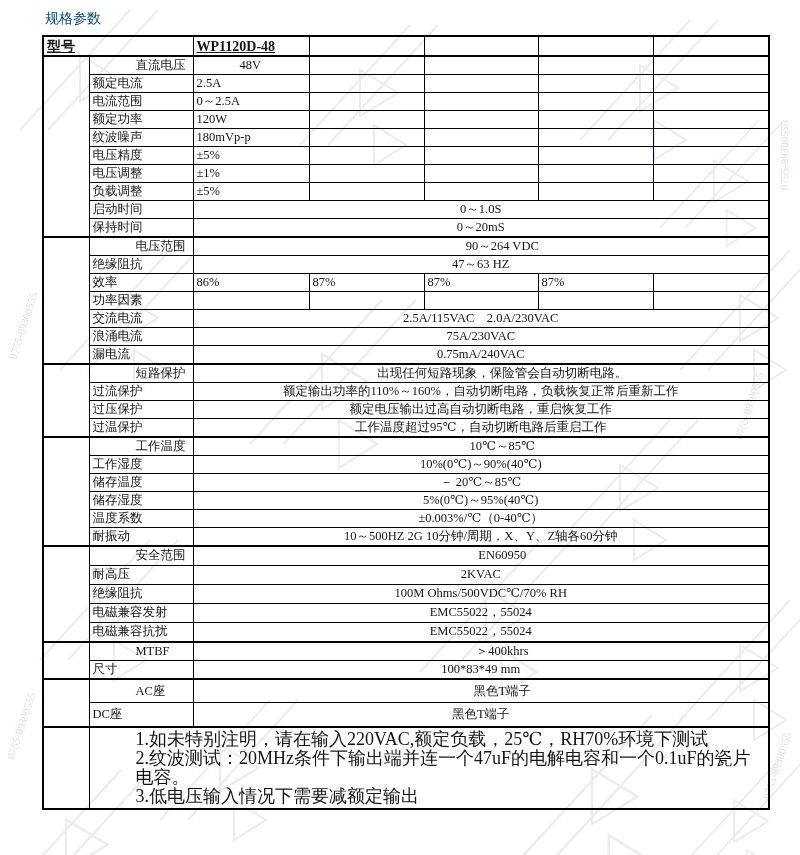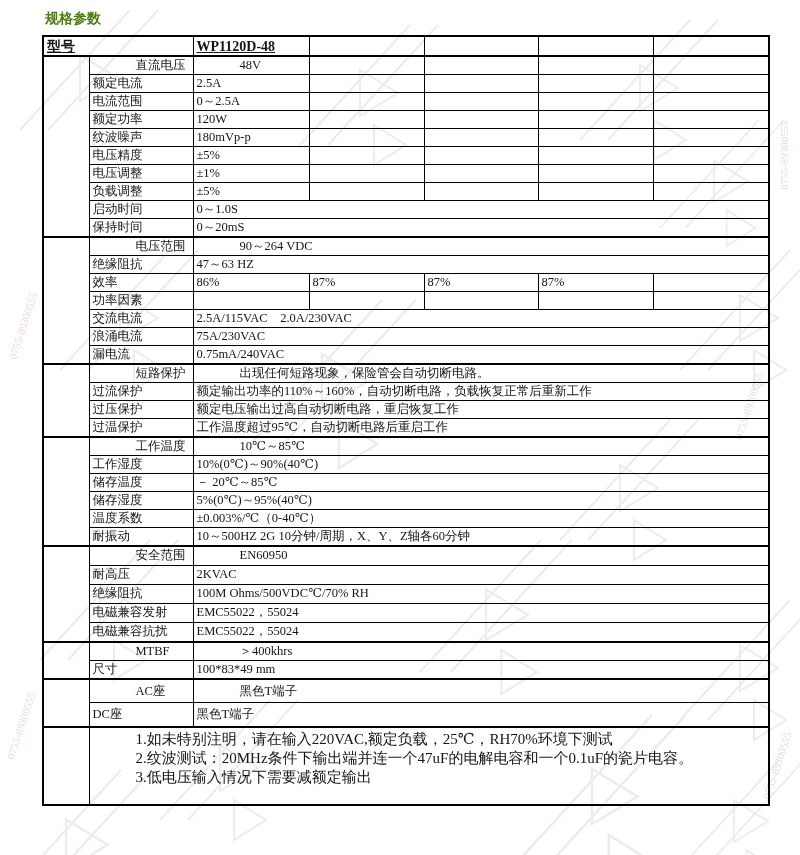--- a/index.html
+++ b/index.html
@@ -5,21 +5,21 @@
   html, body { margin:0; padding:0; }
   body {
     width:800px; height:855px; background:#ffffff;
     font-family:"Liberation Serif","DejaVu Serif",serif;
     color:#141414;
   }
   .page { position:relative; width:800px; height:855px; overflow:hidden; background:#ffffff; }
   .watermark { position:absolute; top:0; left:0; z-index:0; }
   .title {
     position:absolute; top:10px; left:45px; margin:0; z-index:2;
-    font-size:14px; font-weight:bold; color:#4d7c0f;
+    font-size:14px; font-weight:normal; color:#0c4a6e;
   }
   table.spec {
     position:absolute; top:35px; left:42px; width:726px; z-index:1;
     border-collapse:collapse; table-layout:fixed; background:transparent;
     border:2px solid #000;
   }
   td {
     border:1px solid #000;
     height:17px; line-height:17px;
     padding:0 3px;
@@ -28,27 +28,27 @@
     color:#141414;
   }
   tr.section-start td { border-top-width:2px;padding-left:46px; }
   td.section-cell {
     font-weight:bold; font-size:18px; text-align:center; padding:0;
     white-space:normal; vertical-align:middle;
   }
   .section-name { display:inline-block; width:2.15em; line-height:1.3; word-break:break-all; text-align:center; }
   td.label-cell { text-align:left; }
   td.value-cell { text-align:left; }
-  td.value-cell.merged { }
+  td.value-cell.merged { text-align:center; }
   tr.header-row td { font-weight:bold; font-size:14px; height:18px; }
   td.model-label { text-align:left; }
   td.model-label .u, td.model-value .u { text-decoration:underline; }
   td.notes-cell {
     white-space:normal; text-align:left; vertical-align:top;
-    height:72px; padding:2px 6px; line-height:19px; font-size:15px;
+    height:72px; padding:2px 6px; line-height:19px; font-size:18px;
   }
 </style>
 </head>
 <body>
 
 <div class="page">
 
   <svg class="watermark" width="800" height="855" viewBox="0 0 800 855">
     <defs>
       <g id="wmA" fill="none" stroke="#ebebf1" stroke-width="2">

